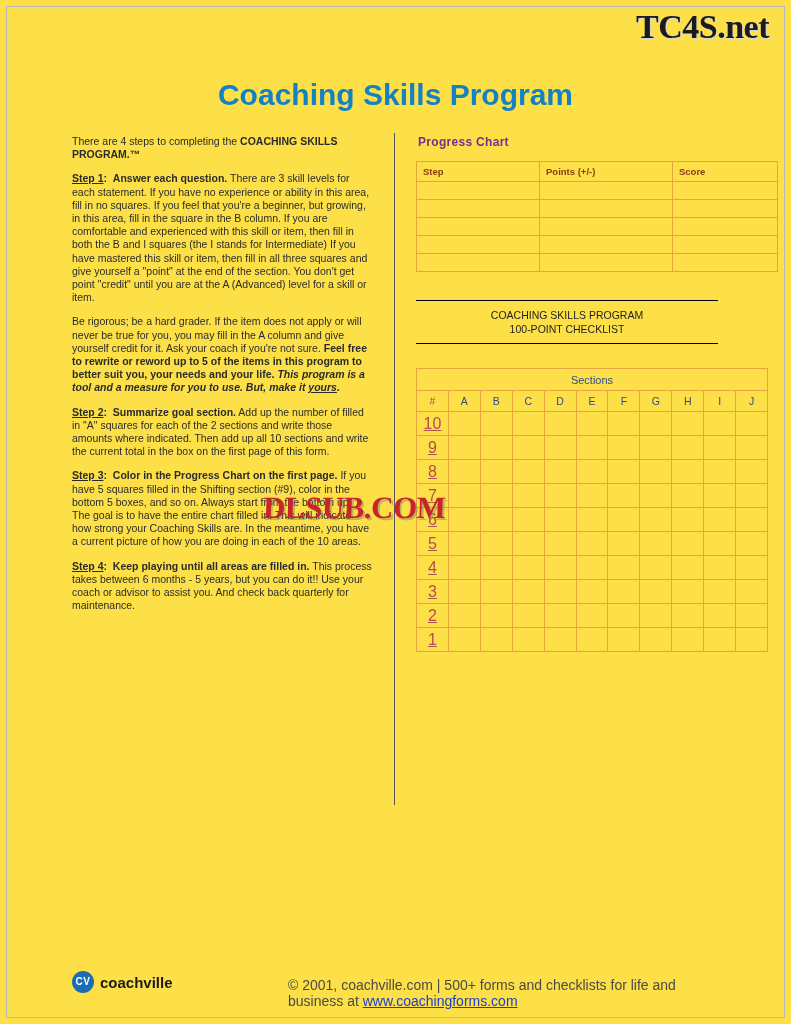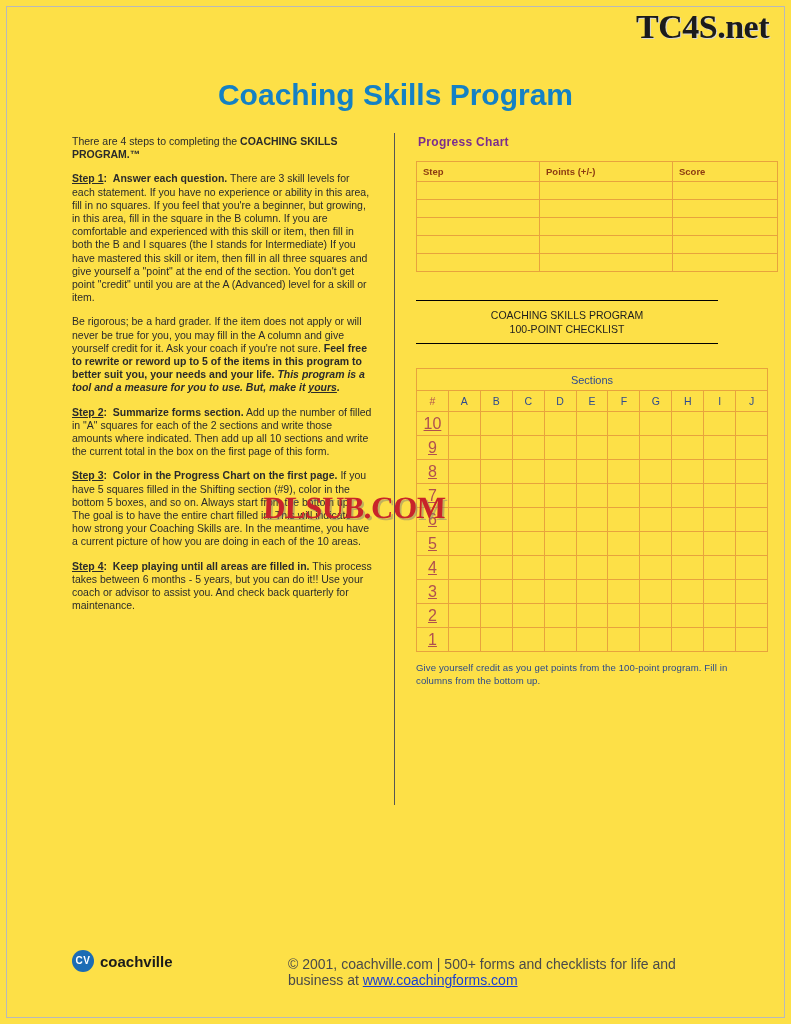--- a/index.html
+++ b/index.html
@@ -191,21 +191,21 @@
     color: #c8242a;
     letter-spacing: -0.5px;
     text-shadow: 2px 2px 0 rgba(120,120,120,0.45);
     transform: skewX(-2deg);
   }
 
   
   .footer {
     position: absolute;
     left: 72px;
-    top: 950px;
+    top: 971px;
     width: 650px;
     height: 26px;
   }
   .cv-badge {
     position: absolute;
     left: 0; top: 0;
     width: 22px; height: 22px;
     border-radius: 50%;
     background: #1b6cb5;
     color: #fff;
@@ -265,21 +265,21 @@
       <b class="u">Step 1</b><b>:&nbsp;&nbsp;</b><b>Answer each question.</b>
       <span>There are 3 skill levels for each statement.  If you have no experience or ability in this area, fill in no squares.  If you feel that you're a beginner, but growing, in this area, fill in the square in the B column.  If you are comfortable and experienced with this skill or item, then fill in both the B and I squares (the I stands for Intermediate)  If you have mastered this skill or item, then fill in all three squares and give yourself a "point" at the end of the section.  You don't get point "credit" until you are at the A (Advanced) level for a skill or item.</span>
     </p>
 
     <p>
       <span>Be rigorous; be a hard grader.  If the item does not apply or will never be true for you, you may fill in the A column and give yourself credit for it.  Ask your coach if you're not sure.  </span><b>Feel free to rewrite or reword up to 5 of the items in this program to better suit you, your needs and your life.</b>
       <i><b>This program is a tool and a measure for you to use.  But, make it </b><b class="u">yours</b><b>.</b></i>
     </p>
 
     <p>
-      <b class="u">Step 2</b><b>:&nbsp;&nbsp;</b><b>Summarize forms section.</b>
+      <b class="u">Step 2</b><b>:&nbsp;&nbsp;</b><b>Summarize goal section.</b>
       <span>Add up the number of filled in "A" squares for each of the 2 sections and write those amounts where indicated.  Then add up all 10 sections and write the current total in the box on the first page of this form.</span>
     </p>
 
     <p>
       <b class="u">Step 3</b><b>:&nbsp;&nbsp;</b><b>Color in the Progress Chart on the first page.</b>
       <span>If you have 5 squares filled in the Shifting section (#9), color in the bottom 5 boxes, and so on.  Always start from the bottom up.  The goal is to have the entire chart filled in.  This will indicate how strong your Coaching Skills are.  In the meantime, you have a current picture of how you are doing in each of the 10 areas.</span>
     </p>
 
     <p>
       <b class="u">Step 4</b><b>:&nbsp;&nbsp;</b><b>Keep playing until all areas are filled in.</b>
@@ -481,21 +481,20 @@
             <td></td>
             <td></td>
             <td></td>
             <td></td>
             <td></td>
             <td></td>
         </tr>
       </tbody>
     </table>
 
-    <div class="grid-note">Give yourself credit as you get points from the 100-point program.  Fill in columns from the bottom up.</div>
   </div>
 
   <div class="dlsub">DLSUB.COM</div>
 
   <div class="footer">
     <div class="cv-badge">CV</div>
     <div class="cv-name">coachville</div>
     <div class="copyright">
       <span>© 2001, coachville.com | 500+ forms and checklists for life and business at </span><a href="#">www.coachingforms.com</a>
     </div>

